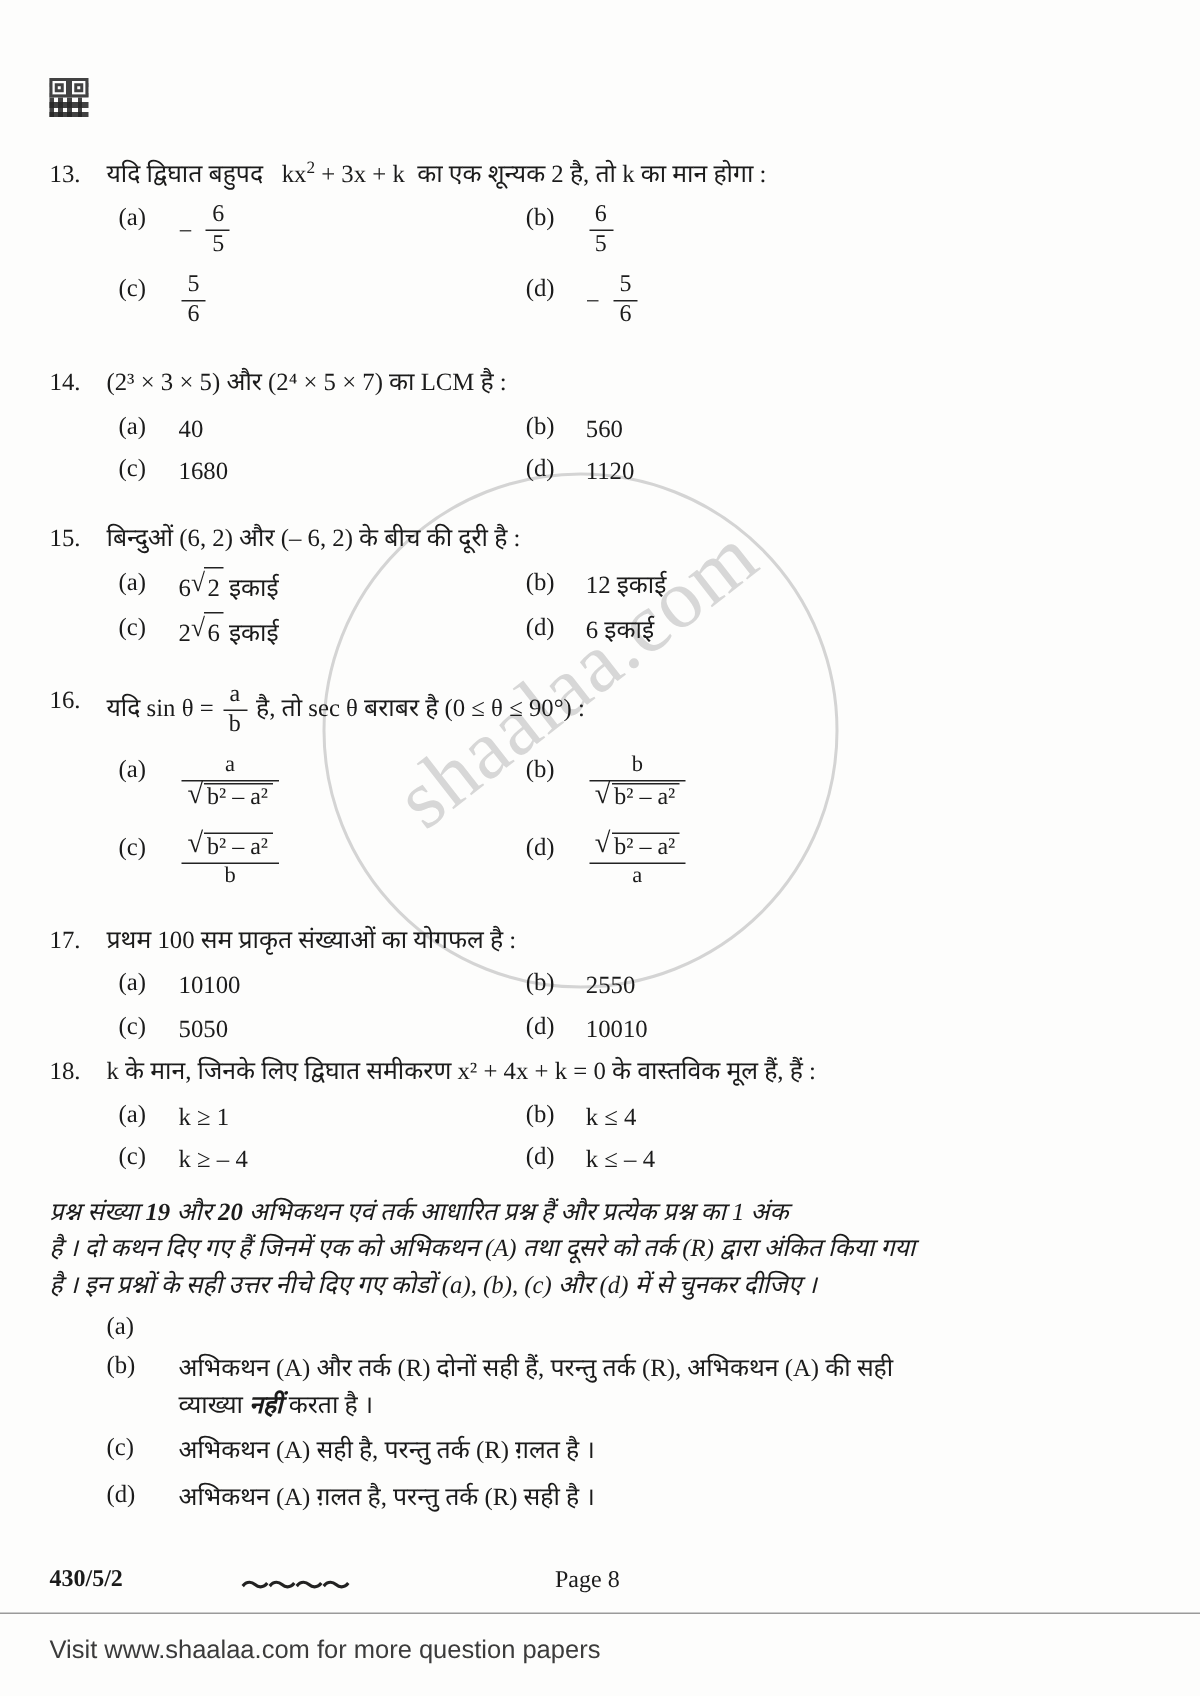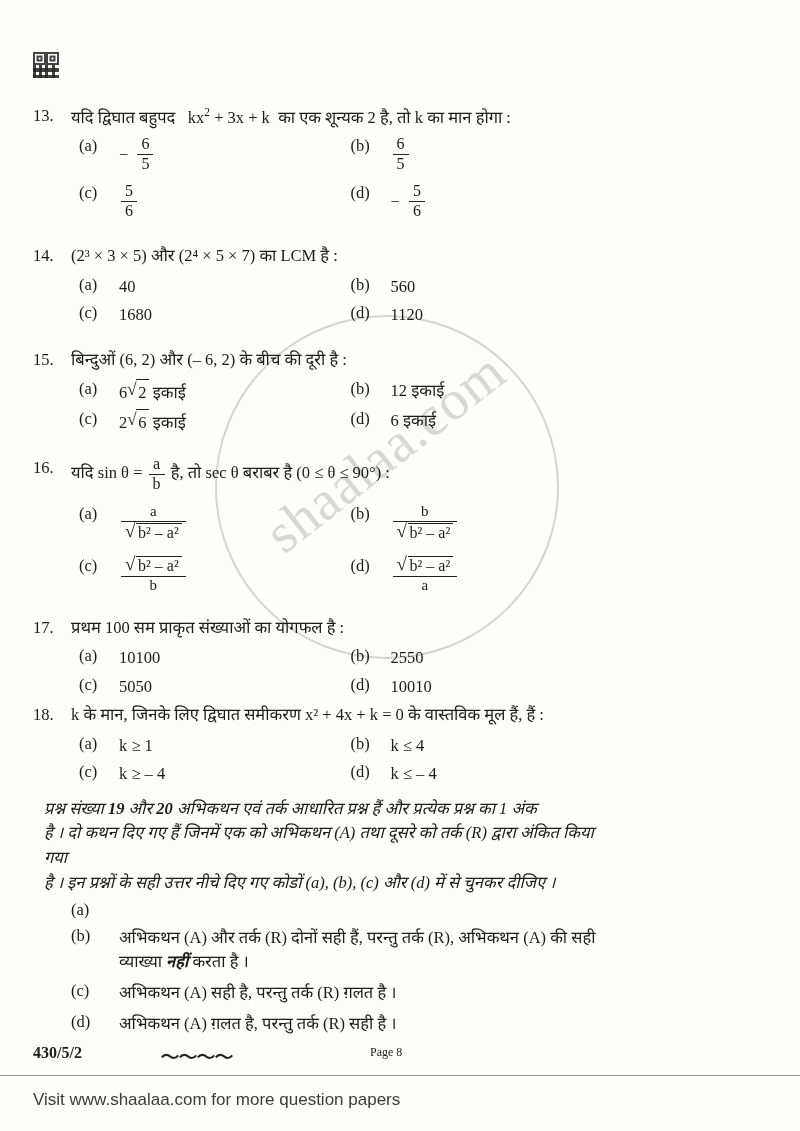--- a/index.html
+++ b/index.html
@@ -169,21 +169,21 @@
   .radbig::before{
     content:"√";
     position:absolute;left:0;top:-2px;font-size:19px;
   }
   .radbig .bar{
     display:inline-block;border-top:1.2px solid #222;padding:1px 3px 0 2px;
   }
 
   .para {
     margin: 12px 0 4px 0;
-    padding: 0 52px 0 44px;
+    padding: 0 52px 0 33px;
     font-size: 16.5px;
     line-height: 1.5;
     font-style: italic;
   }
   .para b { font-style: italic; font-weight: bold; }
 
   .abopts {
     padding: 0 56px 0 33px;
   }
   .abrow {
@@ -222,21 +222,21 @@
   .fwave {
     position: absolute;
     left: 160px; top: 4px;
     font-size: 20px;
     color: #222;
     letter-spacing: -2px;
   }
   .fpage {
     position: absolute;
     left: 370px; top: 5px;
-    font-size: 12px;
+    font-size: 16px;
   }
   .hrule {
     position: absolute;
     left: 0; top: 1075px;
     width: 800px;
     height: 1px;
     background: #9a9a9a;
   }
   .visit {
     position: absolute;

